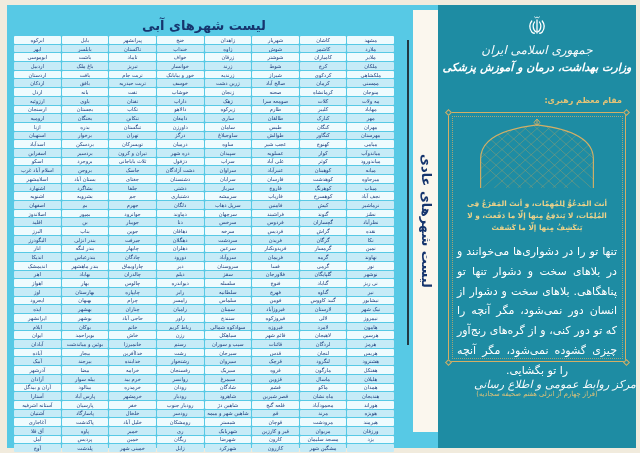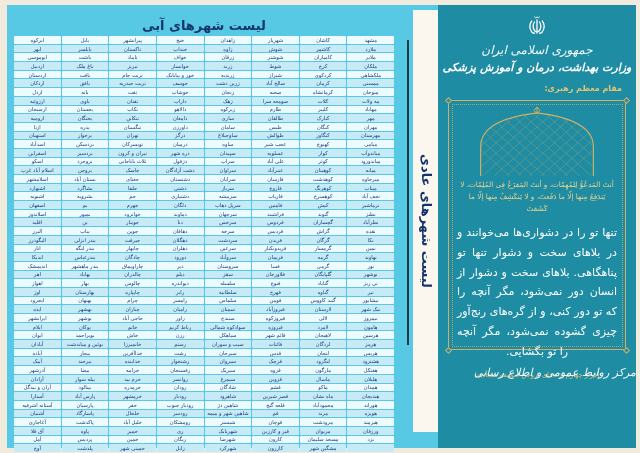--- a/index.html
+++ b/index.html
@@ -26,30 +26,30 @@
   .fold-line{position:absolute; left:407px; top:40px; width:1.5px; height:305px; background:#15151a; opacity:.8;}
   .divider{position:absolute; left:413px; top:10px; width:25px; height:422px; background:var(--banner-bg);}
   .divider span{position:absolute; top:50%; left:50%; transform:translate(-50%,-50%) rotate(90deg);
         white-space:nowrap; font-size:13px; font-weight:bold; color:var(--navy); letter-spacing:1px;}
 
   
   .teal-sheet{position:absolute; left:438px; top:5px; width:198px; height:443px; background:var(--teal-sheet); color:var(--white);}
   .emblem{margin:9px auto 0; width:22px; height:22px; display:block;}
   .lh1{margin-top:7px; text-align:center; font-size:12px; font-style:italic; opacity:.95;}
   .lh2{margin-top:4px; text-align:center; font-size:11px; font-style:italic; font-weight:bold;}
-  .leader-label{margin:10px 14px 0; font-size:8px; font-weight:bold; color:#e3c377; text-align:right;}
+  .leader-label{margin:22px 14px 0; font-size:8px; font-weight:bold; color:#e3c377; text-align:right;}
   .leader-quote{margin:4px 13px 0; font-size:8.8px; font-weight:bold; line-height:1.55;
         text-align:justify; text-align-last:center;}
   .frame{position:relative; margin:7px 10px 0; height:250px; border:1px solid var(--gold); padding:5px 7px 0;}
   .frame::after{content:""; position:absolute; inset:2.5px; border:1px dotted var(--gold); opacity:.75; pointer-events:none;}
   .corner{position:absolute; width:5px; height:5px; background:var(--teal-sheet); border:1px solid var(--gold); transform:rotate(45deg); z-index:2;}
   .c-tl{top:-3.5px; left:-3.5px;} .c-tr{top:-3.5px; right:-3.5px;}
   .c-bl{bottom:-3.5px; left:-3.5px;} .c-br{bottom:-3.5px; right:-3.5px;}
   .arch{display:block; width:100%; height:70px;}
-  .prayer-arabic{margin:3px 2px 0; color:#ecd28a; font-size:7.3px; line-height:1.65; text-align:center; font-weight:normal;}
+  .prayer-arabic{margin:10px 2px 0; color:#ecd28a; font-size:7.3px; line-height:1.65; text-align:center; font-weight:bold;}
   .prayer-fa{margin:8px 1px 0; font-size:11px; line-height:1.8; text-align:justify; text-align-last:center;}
   .citation{margin:9px 0 0; text-align:center; color:#e3c377; font-size:6.8px;}
   .signature{margin-top:16px; font-size:11px; font-style:italic; opacity:.95; letter-spacing:.5px;}
 </style>
 </head>
 <body>
 
 <section class="blue-sheet">
   <div class="table-wrap">
     <h1 class="blue-title">لیست شهرهای آبی</h1>
@@ -497,17 +497,17 @@
       <g clip-path="url(#dome)" stroke="#caa85c" stroke-width="0.5" opacity="0.7">
         <path d="M-60 72 L20 0 M-48 72 L32 0 M-36 72 L44 0 M-24 72 L56 0 M-12 72 L68 0 M0 72 L80 0 M12 72 L92 0 M24 72 L104 0 M36 72 L116 0 M48 72 L128 0 M60 72 L140 0 M72 72 L152 0 M84 72 L164 0 M96 72 L176 0 M108 72 L188 0"></path>
         <path d="M220 72 L140 0 M208 72 L128 0 M196 72 L116 0 M184 72 L104 0 M172 72 L92 0 M160 72 L80 0 M148 72 L68 0 M136 72 L56 0 M124 72 L44 0 M112 72 L32 0 M100 72 L20 0 M88 72 L8 0 M76 72 L-4 0 M64 72 L-16 0 M52 72 L-28 0"></path>
       </g>
       <path d="M22 72 V42 Q22 14 80 7 Q138 14 138 42 V72" fill="none" stroke="#d2af66" stroke-width="1.2"></path>
       <path d="M80 7 L80 2 M77 4.5 L80 1 L83 4.5 L80 8 Z" fill="none" stroke="#d2af66" stroke-width="1"></path>
     </svg>
 
     <p class="prayer-arabic">أنتَ المَدعُوُّ لِلمُهِمّات، و أنتَ المَفزَعُ فِی المُلِمّات، لا یَندَفِعُ مِنها إلّا ما دَفَعتَ، و لا یَنکَشِفُ مِنها إلّا ما کَشَفتَ</p>
     <p class="prayer-fa">تنها تو را در دشواری‌ها می‌خوانند و در بلاهای سخت و دشوار تنها تو پناهگاهی. بلاهای سخت و دشوار از انسان دور نمی‌شود، مگر آنچه را که تو دور کنی، و از گره‌های رنج‌آور چیزی گشوده نمی‌شود، مگر آنچه را تو بگشایی.</p>
-    <p class="citation">(فراز چهارم از دعای بروجن صحیفه سجادیه)</p>
+    <p class="citation">(فراز چهارم از انزلی هفتم صحیفه سجادیه)</p>
   </div>
 
   <div class="signature">مرکز روابط عمومی و اطلاع رسانی</div>
 </section>
 
 </body></html>

